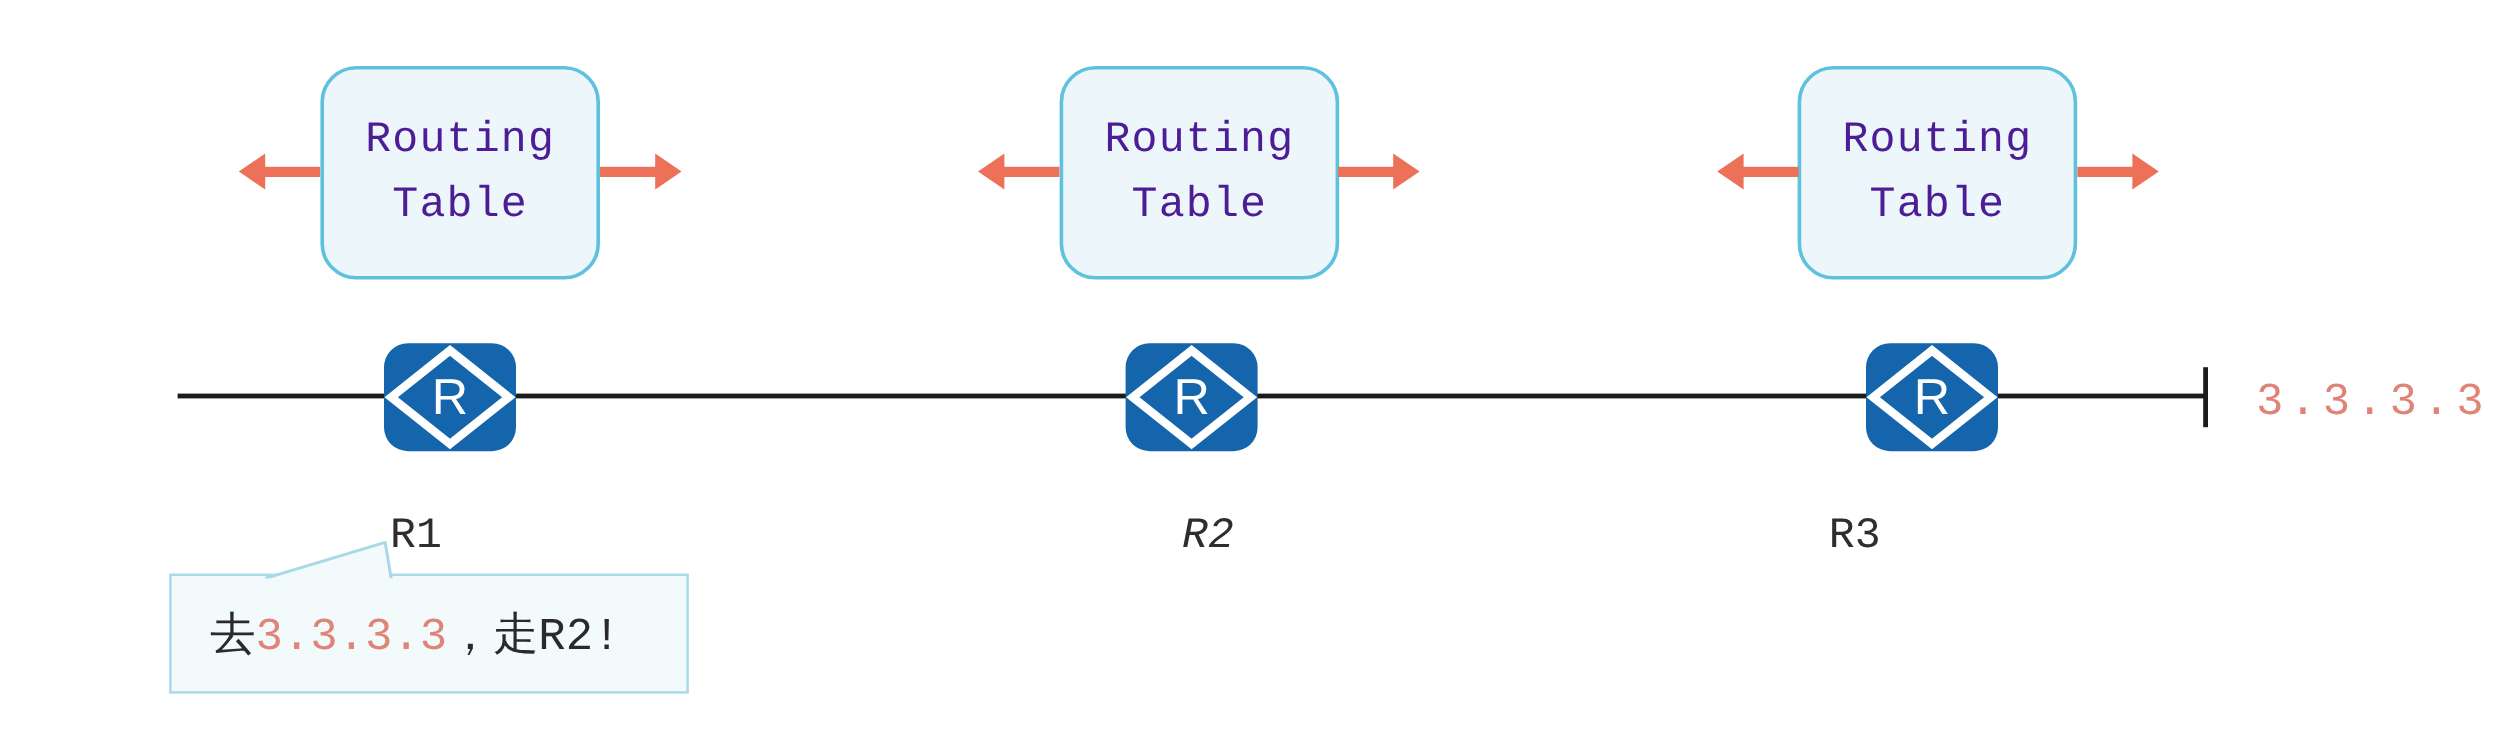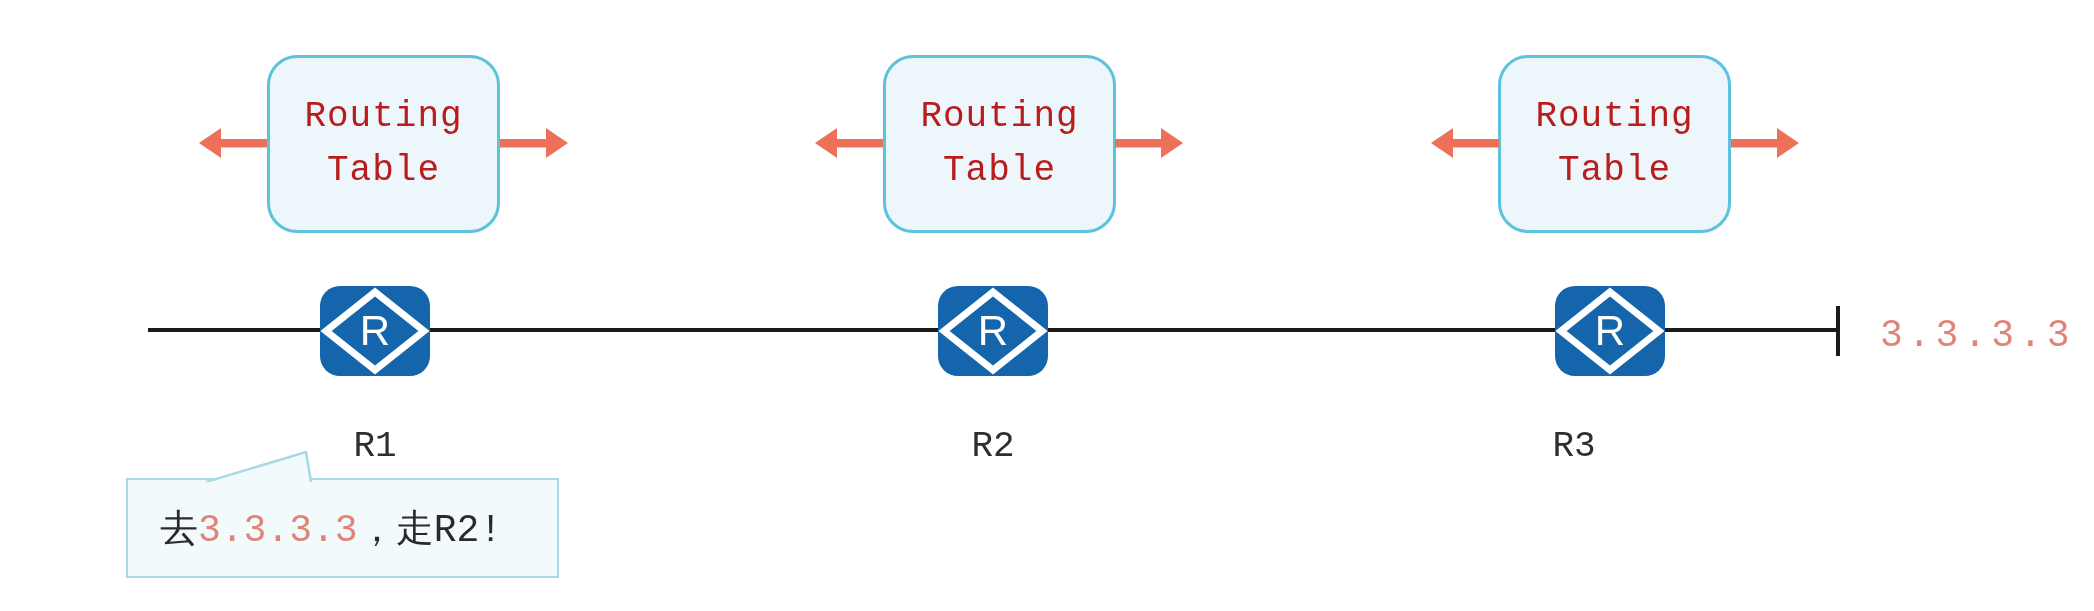--- a/index.html
+++ b/index.html
@@ -35,21 +35,21 @@
     background: #edf7fb;
     border: 3px solid #5ec1de;
     border-radius: 30px;
     display: flex;
     align-items: center;
     justify-content: center;
   }
   .rt-text {
     font-size: 36px;
     line-height: 54px;
-    color: #b91c1c;
+    color: #4c1d95;
     text-align: center;
     white-space: pre-line;
     letter-spacing: 1px;
   }
   .rt-box.b1 { left: 267px; }
   .rt-box.b2 { left: 883px; }
   .rt-box.b3 { left: 1498px; }
 
   
   .arrow {
@@ -72,43 +72,43 @@
   }
   .router svg { position: absolute; left: 0; top: 0; }
   .r1 { left: 320px; }
   .r2 { left: 938px; }
   .r3 { left: 1555px; }
 
   .router-label {
     position: absolute;
     top: 426px;
     width: 100px;
-    text-align: center;
+    text-align: left;
     font-size: 36px;
     color: #2e2e2e;
   }
   .rl1 { left: 325px; }
-  .rl2 { left: 943px; }
+  .rl2 { left: 985px; font-style: italic; }
   .rl3 { left: 1524px; }
 
   
   .dest-label {
     position: absolute;
     left: 1880px; top: 314px;
     font-size: 38px;
     line-height: 44px;
     letter-spacing: 5px;
     color: #e08478;
     white-space: nowrap;
   }
 
   
   .bubble {
     position: absolute;
-    left: 126px; top: 478px;
+    left: 141px; top: 478px;
     width: 433px; height: 100px;
     box-sizing: border-box;
     background: #f2fafc;
     border: 2px solid #a9d9e7;
     display: flex;
     align-items: center;
   }
   .bubble-tail {
     position: absolute;
     left: 60px; top: -29px;

